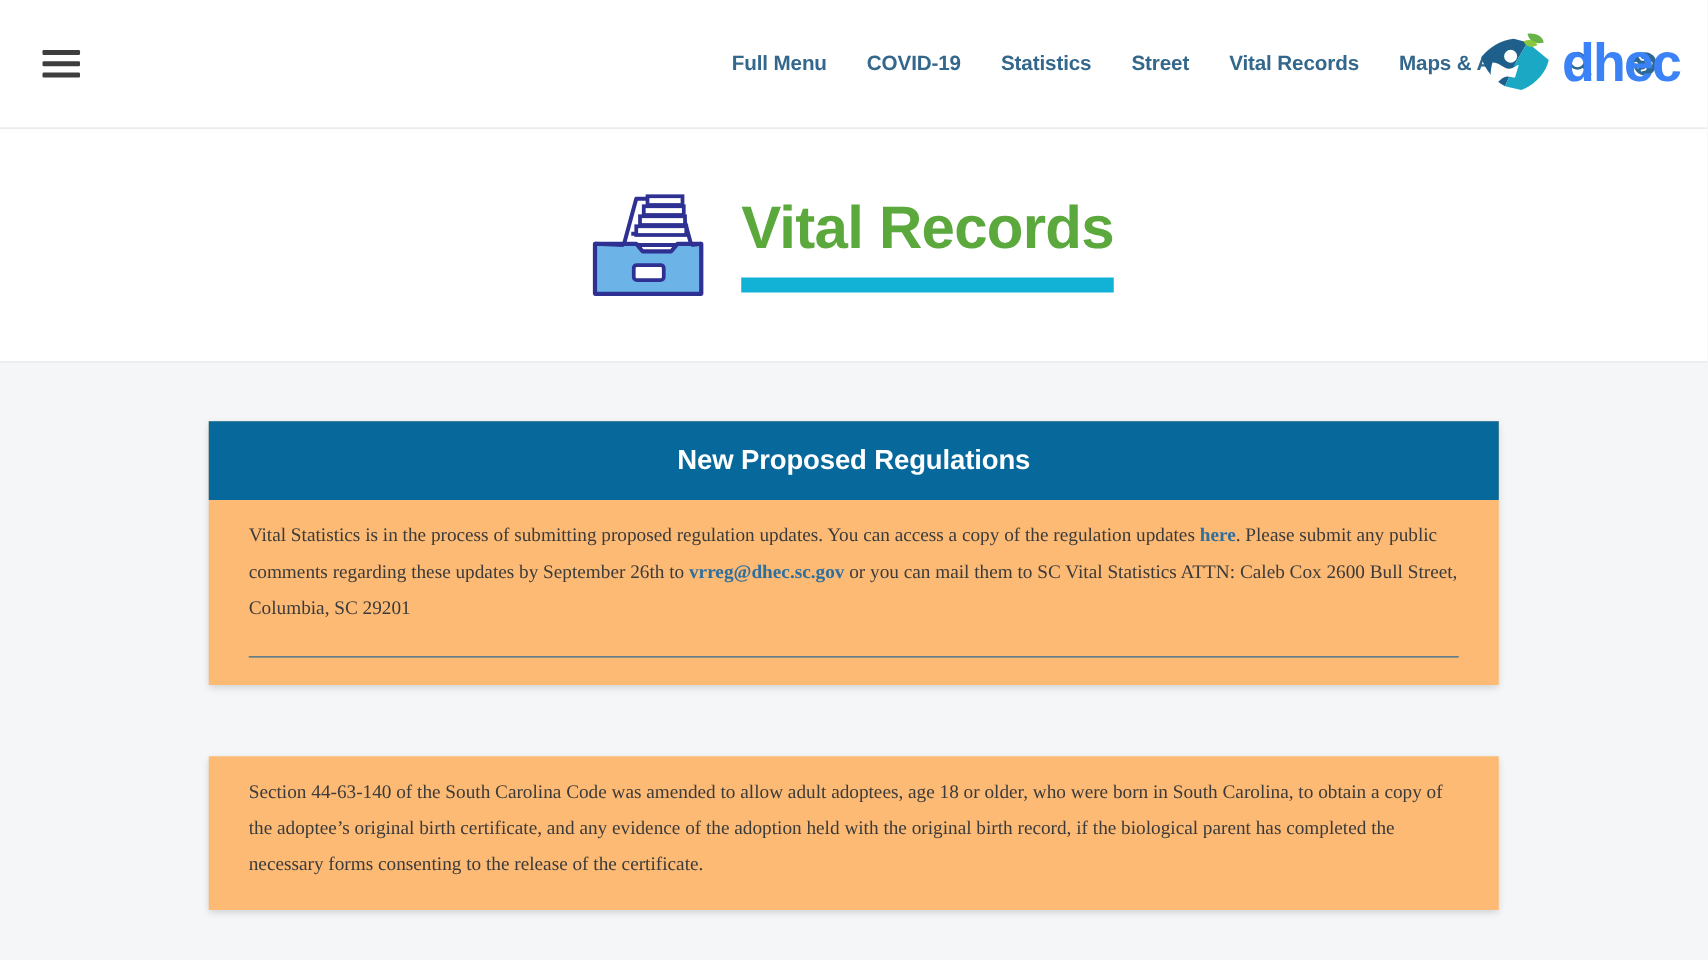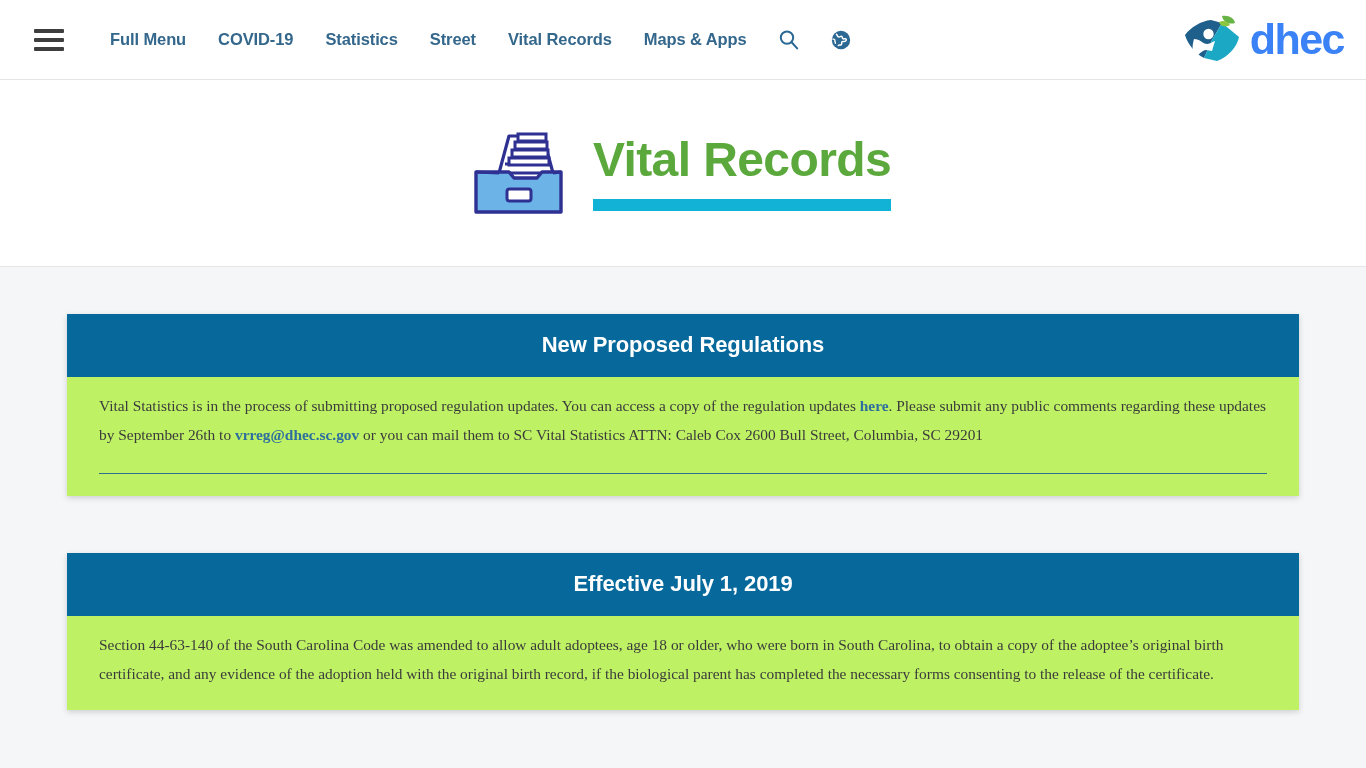--- a/index.html
+++ b/index.html
@@ -11,27 +11,28 @@
   }
 
   body {
     font-family: "Liberation Sans", sans-serif;
     background: #f5f6f7;
     color: #333333;
   }
 
   
   .topnav {
-    height: 80px;
+    height: 103px;
     background: #ffffff;
     border-bottom: 1px solid #e3e5e7;
     display: flex;
     align-items: center;
     padding: 0 24px 0 34px;
     position: relative;
+    justify-content: space-between;
   }
 
   .hamburger {
     width: 30px;
     height: 22px;
     display: flex;
     flex-direction: column;
     justify-content: space-between;
     cursor: pointer;
     flex: 0 0 auto;
@@ -114,23 +115,23 @@
     margin-top: 13px;
     width: 100%;
   }
 
   
   .content {
     padding-top: 47px;
   }
 
   .card {
-    width: 1232px;
+    width: 1032px;
     margin: 0 auto 57px auto;
-    background: #bef264;
+    background: #fdba74;
     box-shadow: 0 2px 6px rgba(0,0,0,0.16);
   }
 
   .card-header {
     background: #06689b;
     color: #ffffff;
     font-size: 22px;
     font-weight: bold;
     text-align: center;
     padding: 18px 10px 19px 10px;
@@ -240,19 +241,18 @@
 
   <article class="card">
     <div class="card-header">New Proposed Regulations</div>
     <div class="card-body">
       <p><span>Vital Statistics is in the process of submitting proposed regulation updates. You can access a copy of the regulation updates </span><a href="#">here</a><span>. Please submit any public comments regarding these updates by September 26th to </span><a href="#">vrreg@dhec.sc.gov</a><span> or you can mail them to SC Vital Statistics ATTN: Caleb Cox 2600 Bull Street, Columbia, SC 29201</span></p>
       <hr class="card-rule">
     </div>
   </article>
 
   <article class="card">
-    <div class="card-header">Effective July 1, 2019</div>
     <div class="card-body">
       <p>Section 44-63-140 of the South Carolina Code was amended to allow adult adoptees, age 18 or older, who were born in South Carolina, to obtain a copy of the adoptee’s original birth certificate, and any evidence of the adoption held with the original birth record, if the biological parent has completed the necessary forms consenting to the release of the certificate.</p>
     </div>
   </article>
 
 </main>
 
 </body></html>

